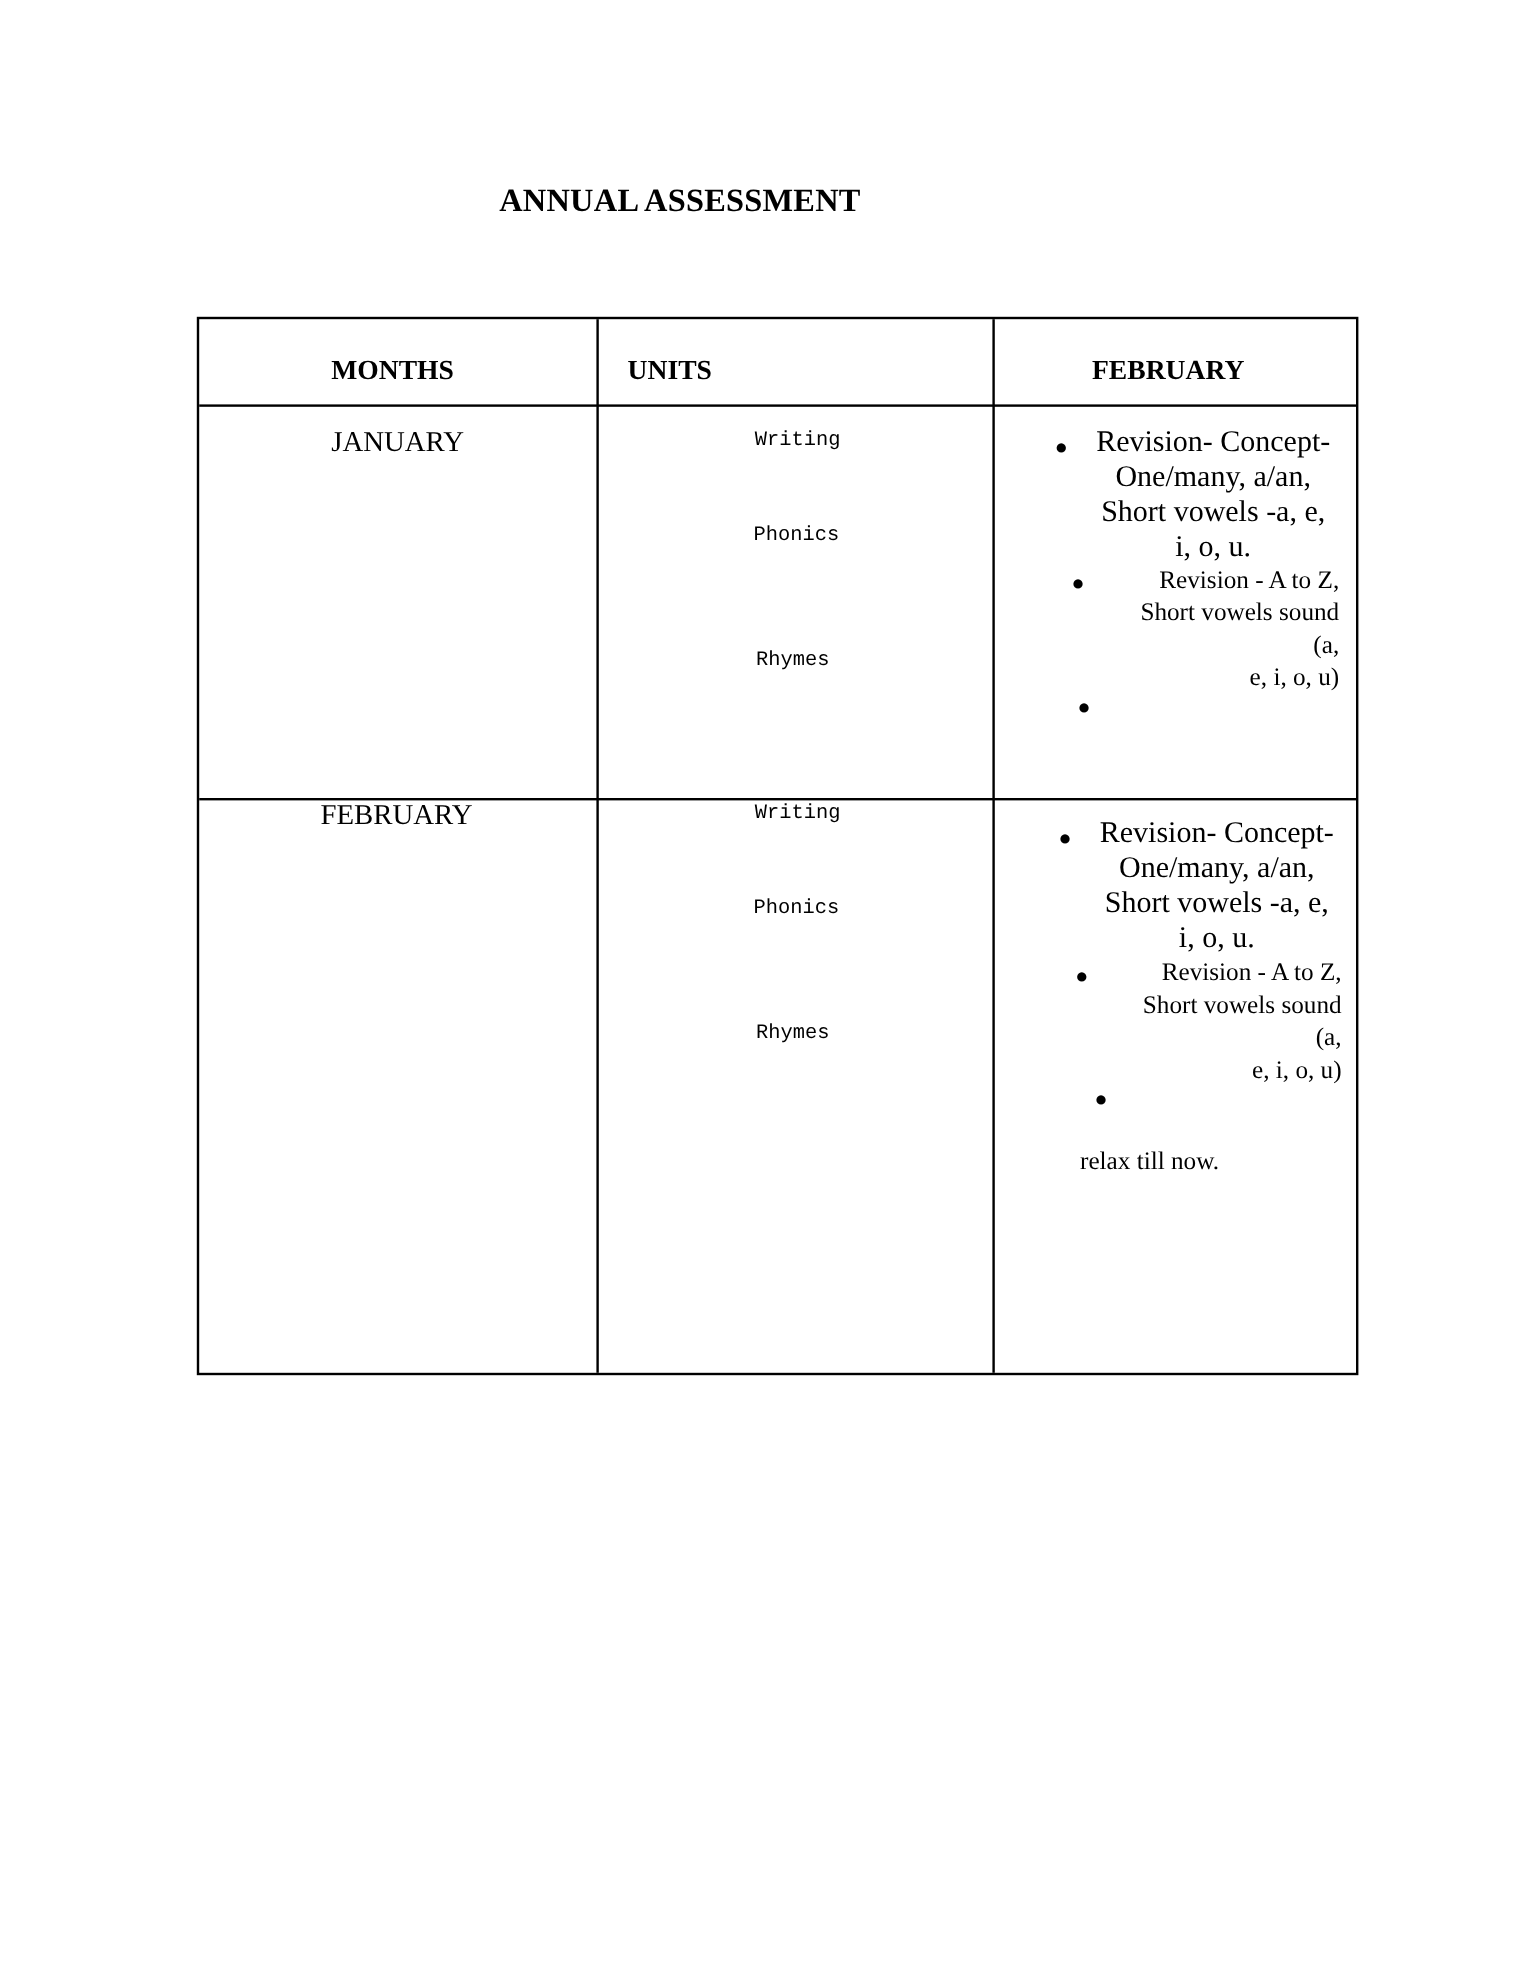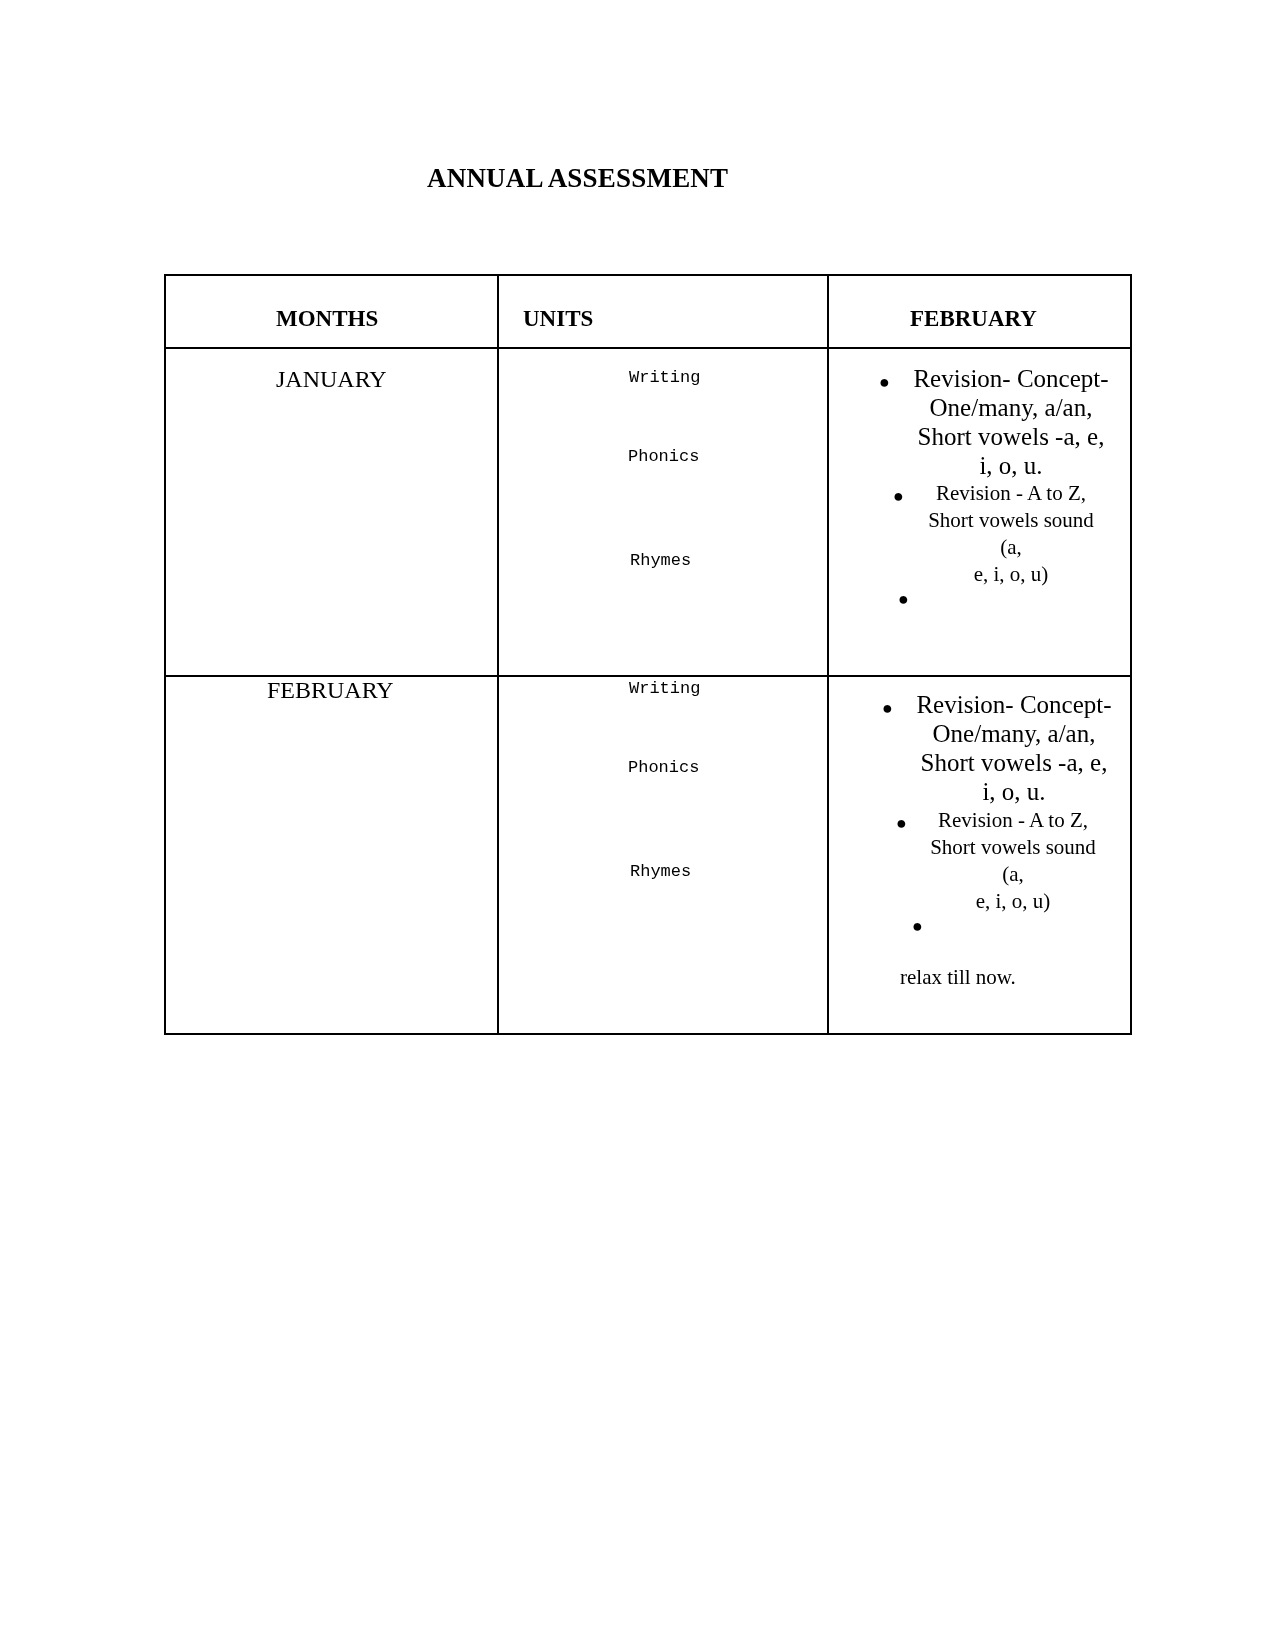--- a/index.html
+++ b/index.html
@@ -1,27 +1,27 @@
 <!DOCTYPE html>
 <html><head>
   <meta charset="utf-8">
   <style>
     html, body { margin: 0; padding: 0; background: #ffffff; }
     body { width: 1275px; height: 1650px; position: relative; font-family: "Liberation Serif", serif; color: #000; }
-    .title { position: absolute; left: 412px; top: 148px; font-size: 27px; font-weight: bold; margin: 15px; letter-spacing: 0.2px; }
-    .tbl { position: absolute; left: 164px; top: 274px; width: 968px; height: 761px; border: 2px solid #000; box-sizing: border-box; padding-left: 44px; }
+    .title { position: absolute; left: 412px; top: 148px; font-size: 27px; font-weight: bold; margin: 4px; letter-spacing: 0.2px; }
+    .tbl { position: absolute; left: 164px; top: 264px; width: 968px; height: 882px; border: 2px solid #000; box-sizing: border-box; padding-left: 44px; }
     .vline { position: absolute; top: 0; bottom: 0; width: 2px; background: #000; }
     .hline { position: absolute; left: 0; right: 0; height: 2px; background: #000; }
     .txt { position: absolute; white-space: nowrap; }
     .hdr { font-weight: bold; font-size: 23px; }
     .month { font-size: 24px; }
     .unit { font-size: 17px; font-family: Liberation Mono, monospace; }
     .ch { position: absolute; text-align: center; line-height: 27px; }
     .ch-big { font-size: 25px; line-height: 29px; text-align: center; }
-    .ch-sm { font-size: 21px; line-height: 27px; }
+    .ch-sm { font-size: 21px; line-height: 27px; text-align: right; }
     .bullet { position: absolute; font-size: 18px; }
   </style>
 </head>
 <body>
 
 <h1 class="title">ANNUAL ASSESSMENT</h1>
 
 <div class="tbl">
   <div class="vline" style="left:331px"></div>
   <div class="vline" style="left:661px"></div>

